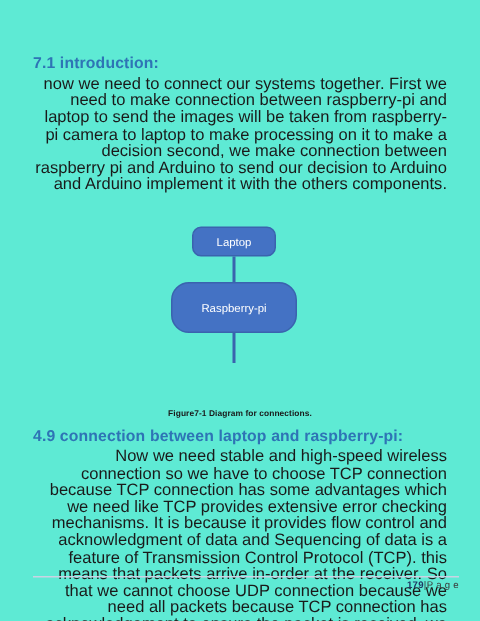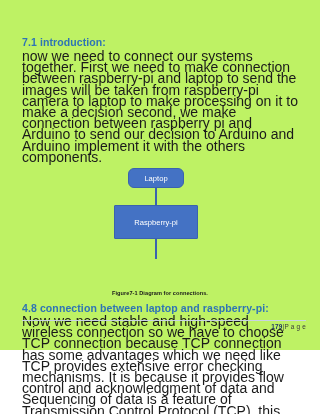--- a/index.html
+++ b/index.html
@@ -11,78 +11,78 @@
     width: 320px;
     height: 414px;
     overflow: hidden;
     font-family: "Liberation Sans", sans-serif;
     color: #000000;
     position: relative;
   }
   .page {
     position: relative;
     width: 320px;
-    height: 350px;
+    height: 414px;
     box-sizing: border-box;
     padding: 0 22px;
-    background: #bef264;
+    background: #5eead4;
   }
   .h2 {
     color: #2E74B5;
     font-size: 10.5px;
     font-weight: bold;
     letter-spacing: 0.1px;
     line-height: 13px;
     margin: 0;
   }
   .h3 {
     color: #2E74B5;
     font-size: 14px;
     font-weight: bold;
     letter-spacing: 0.1px;
     line-height: 13px;
     margin: 0;
   }
   .body-par {
-    font-size: 14px;
+    font-size: 11px;
     line-height: 11.2px;
     color: #1a1a1a;
-    text-align: left;
+    text-align: right;
     margin: 0;
     letter-spacing: 0.01px;
   }
   #sec71-title { padding-top: 36px; }
   #sec71-body { padding-top: 2px; }
 
   
   .diagram {
     position: relative;
     height: 122px;
-    margin-top: 3px;
+    margin-top: 20px;
   }
   .node {
     position: absolute;
     background: #4472C4;
     border: 1px solid #3A63AE;
     border-radius: 6px;
     color: #ffffff;
     display: flex;
     align-items: center;
     justify-content: center;
     font-size: 7.6px;
     box-sizing: border-box;
     text-align: center;
   }
   .node.bold { font-weight: bold; }
   #node-laptop {
     left: 106px; top: 2px; width: 56px; height: 20px;
   }
   #node-rpi {
     left: 92px; top: 39px; width: 84px; height: 34px;
-    border-radius: 1px;
+    border-radius: 12px;
   }
   #node-arduino {
     left: 104px; top: 93px; width: 60px; height: 20px;
   }
   .connector {
     position: absolute;
     width: 2px;
     background: #3A63AE;
   }
   #conn-laptop-rpi { left: 133px; top: 22px; height: 17px; }
@@ -137,21 +137,21 @@
     <div class="connector" id="conn-rpi-arduino"></div>
 
     <div class="node" id="node-laptop">Laptop</div>
 
     <div class="node" id="node-rpi">Raspberry-pi</div>
 
   </div>
 
   <div class="figure-caption">Figure7-1 Diagram for connections.</div>
 
-  <h2 class="h2" id="sec72-title">4.8 connection between laptop and raspberry-pi:</h2>
+  <h2 class="h2" id="sec72-title">4.9 connection between laptop and raspberry-pi:</h2>
 
   <p class="body-par" id="sec72-body">Now we need stable and high-speed wireless connection so we have to choose TCP connection because TCP connection has some advantages which we need like TCP provides extensive error checking mechanisms. It is because it provides flow control and acknowledgment of data and Sequencing of data is a feature of Transmission Control Protocol (TCP). this means that packets arrive in-order at the receiver. So that we cannot choose UDP connection because we need all packets because TCP connection has acknowledgement to ensure the packet is received, we sent to laptop to collect the whole image we sent.</p>
 
   <h3 class="h3" id="sec721-title">7.2.1 TCP connection:</h3>
 
   <div class="footer">
     <div class="footer-rule"></div>
     <div class="footer-text">
       <span class="footer-page-num">179</span><span>|</span><span>P a g e</span>
     </div>

